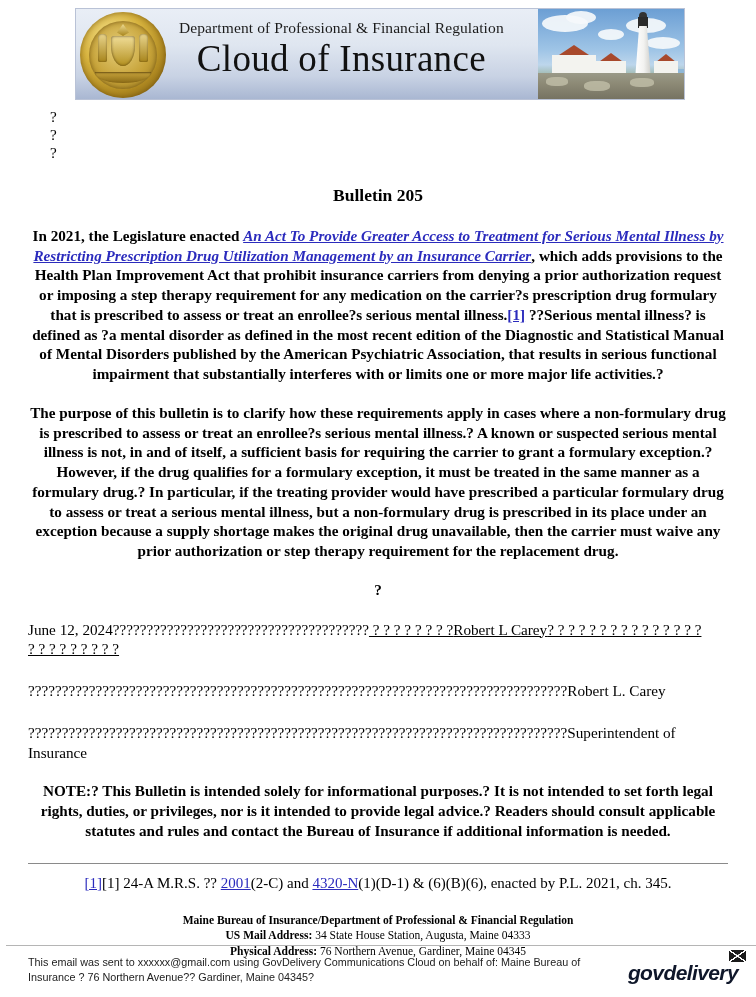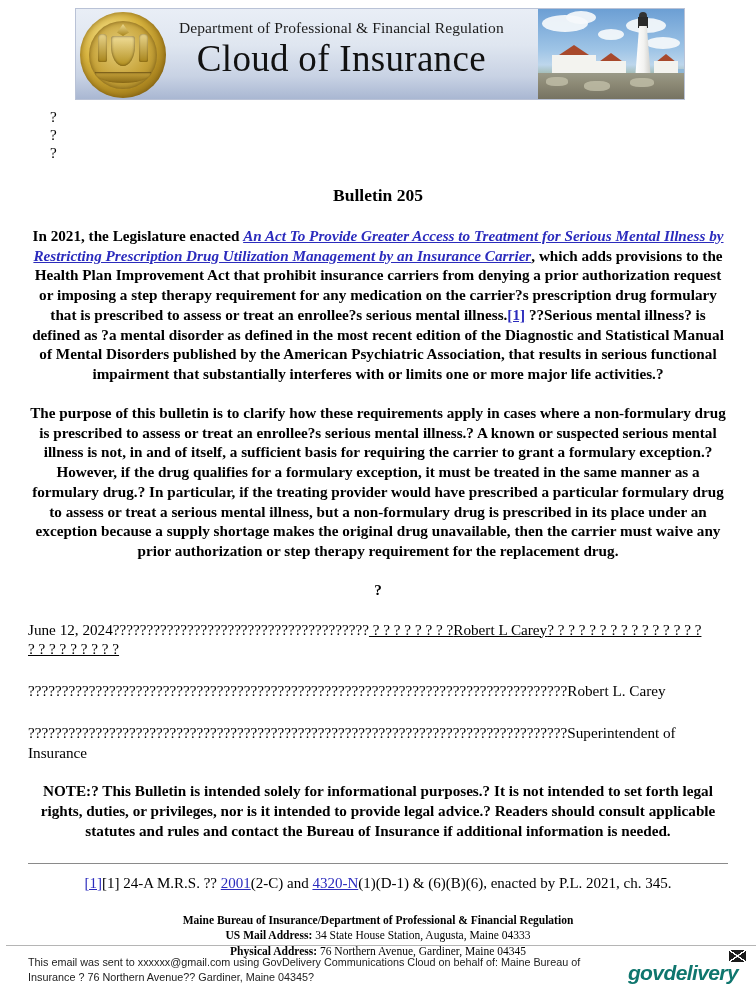--- a/index.html
+++ b/index.html
@@ -280,21 +280,21 @@
     position: relative;
     padding-right: 4px;
     margin-top: 6px;
   }
   .gd-logo {
     font-family: "Liberation Sans", sans-serif;
     font-weight: bold;
     font-style: italic;
     font-size: 21px;
     letter-spacing: -.6px;
-    color: #0f766e;
+    color: #0f172a;
   }
   .gd-env {
     position: absolute;
     right: -4px;
     top: -11px;
     width: 17px;
     height: 12px;
     background: #1b1b1b;
   }
   .gd-env::after {

